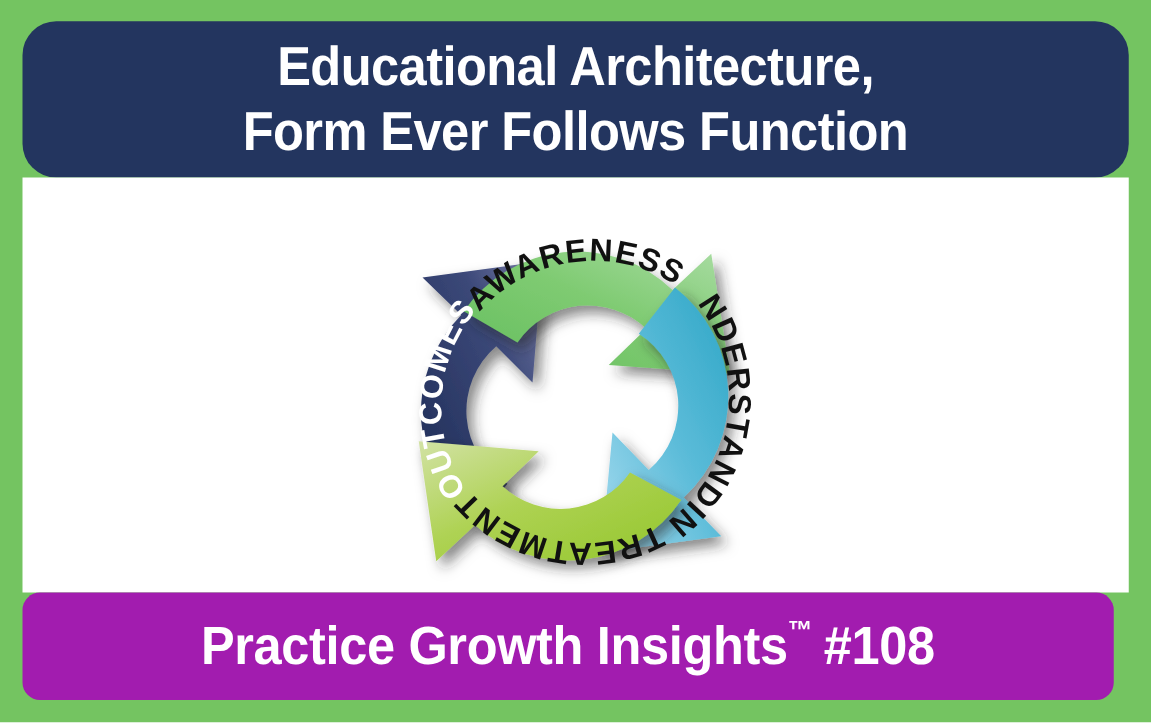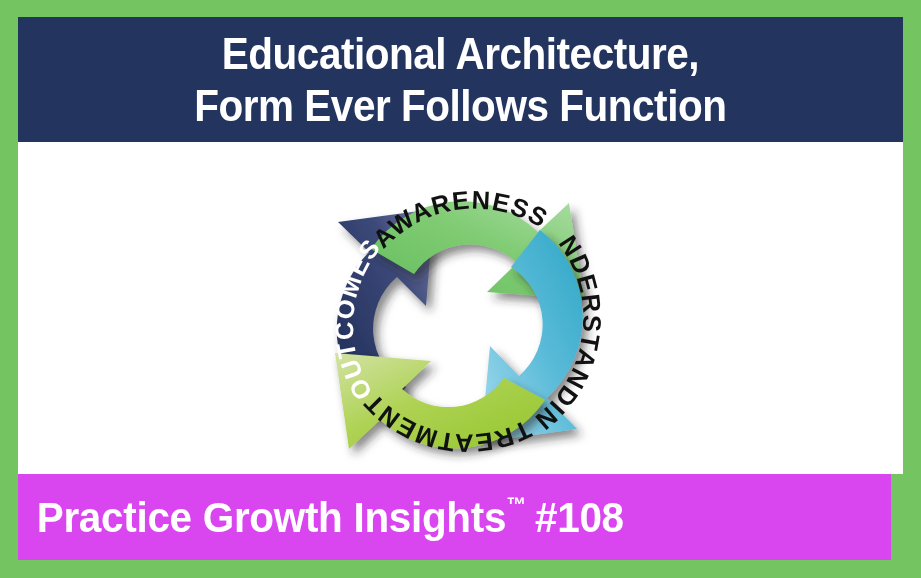--- a/index.html
+++ b/index.html
@@ -26,20 +26,21 @@
     left: 18px;
     top: 17px;
     width: 885px;
     height: 125px;
     background: #23355f;
     display: flex;
     flex-direction: column;
     align-items: center;
     justify-content: center;
     text-align: center;
+    border-radius: 27px;
   }
   .title-line {
     color: #ffffff;
     font-family: "Liberation Sans", sans-serif;
     font-weight: bold;
     font-size: 44px;
     line-height: 52px;
     letter-spacing: -0.5px;
     transform: scaleX(0.92);
     white-space: nowrap;
@@ -81,24 +82,25 @@
   .arc-label.dark { fill: #111111; }
   .arc-label.light { fill: #ffffff; }
 
   
   #footer-band {
     position: absolute;
     left: 18px;
     top: 474px;
     width: 873px;
     height: 86px;
-    background: #d946ef;
+    background: #a21caf;
     display: flex;
     align-items: center;
-    justify-content: flex-start;
+    justify-content: center;
+    border-radius: 14px;
   }
   #footer-text {
     color: #ffffff;
     font-family: "Liberation Sans", sans-serif;
     font-weight: bold;
     font-size: 43px;
     line-height: 50px;
     letter-spacing: -0.3px;
     transform: scaleX(0.94);
     white-space: nowrap;

